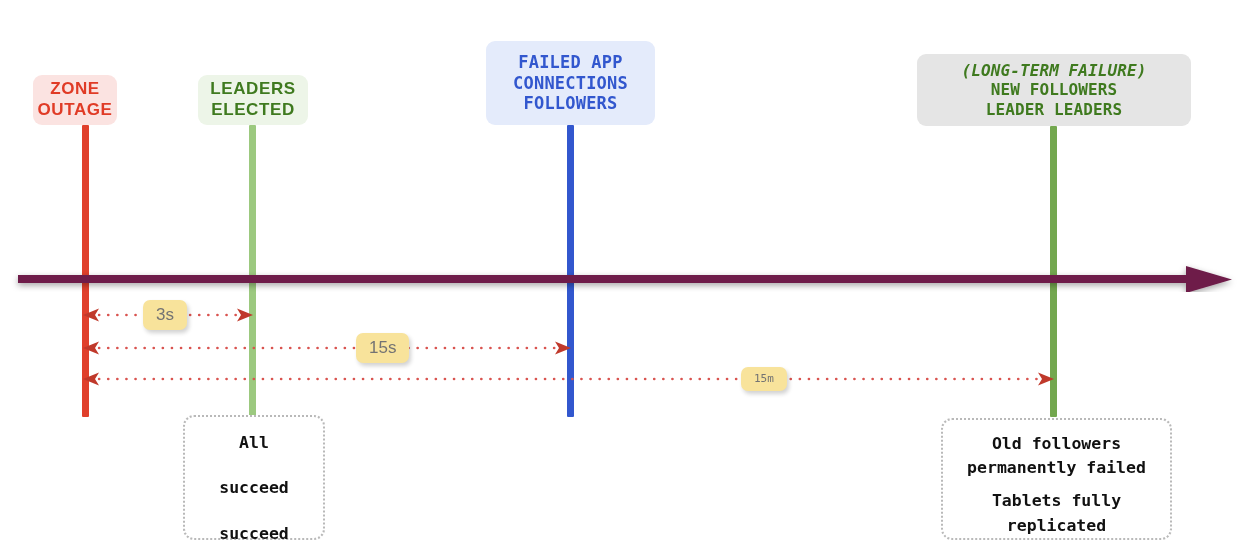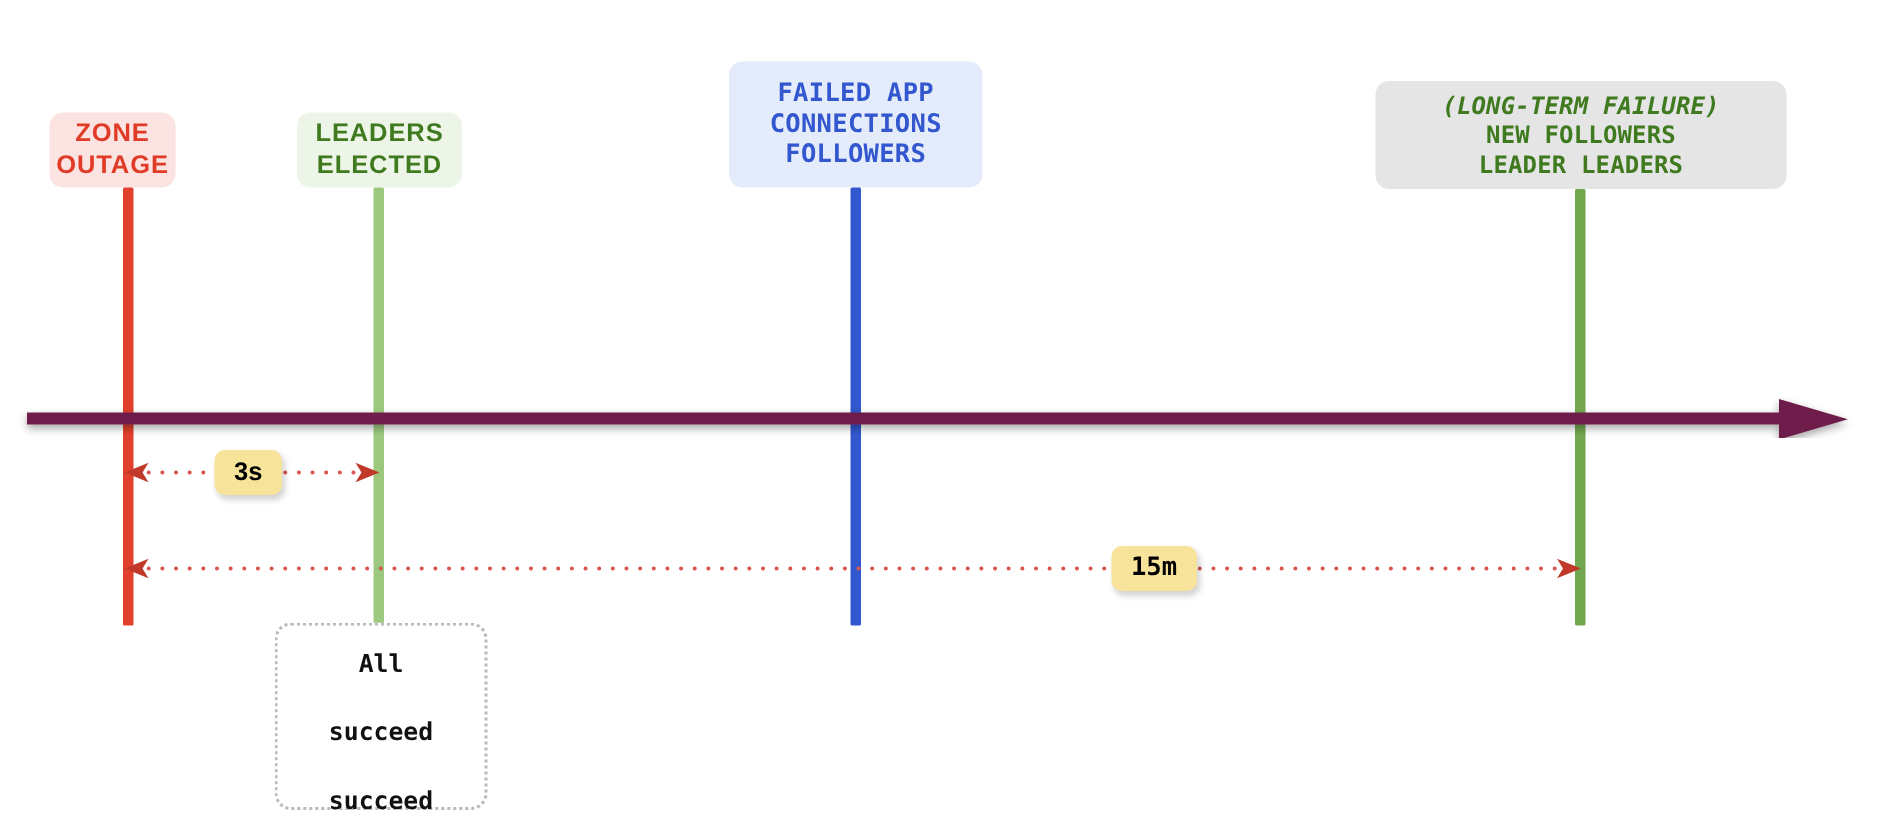--- a/index.html
+++ b/index.html
@@ -82,30 +82,30 @@
   .measure {
     position: absolute;
     height: 26px;
   }
   .measure svg { position: absolute; left: 0; top: 0; }
   .badge {
     position: absolute;
     top: 50%;
     transform: translateY(-50%);
     background: #f8e39b;
-    color: #000000;
-    font-weight: bold;
+    color: #737373;
+    font-weight: normal;
     border-radius: 7px;
     padding: 6px 13px 7px 13px;
     box-shadow: 2px 3px 4px rgba(0,0,0,0.18);
     line-height: 1;
     white-space: nowrap;
   }
   .badge-sans { font-family: "Liberation Sans", sans-serif; font-size: 17px; }
-  .badge-mono { font-family: "DejaVu Sans Mono", monospace; font-size: 17px; }
+  .badge-mono { font-family: "DejaVu Sans Mono", monospace; font-size: 11px; }
 
   
   .state-box {
     position: absolute;
     box-sizing: border-box;
     border: 2px dotted #b9b9b9;
     border-radius: 11px;
     background: #ffffff;
     font-family: "DejaVu Sans Mono", monospace;
     font-size: 16.5px;
@@ -172,32 +172,47 @@
 
   <div class="measure" style="left:80px; top:302px; width:180px; height:26px;">
     <svg width="180" height="26" viewBox="0 0 180 26">
       <line x1="10" y1="13" x2="166" y2="13" stroke="#d9534f" stroke-width="2.6" stroke-linecap="round" stroke-dasharray="0.1 9"></line>
       <polygon points="3,13 19,6.5 15,13 19,19.5" fill="#c0392b"></polygon>
       <polygon points="173,13 157,6.5 161,13 157,19.5" fill="#c0392b"></polygon>
     </svg>
     <div class="badge badge-sans" style="left:63px;">3s</div>
   </div>
 
+  <div class="measure" style="left:80px; top:335px; width:498px; height:26px;">
+    <svg width="498" height="26" viewBox="0 0 498 26">
+      <line x1="10" y1="13" x2="484" y2="13" stroke="#d9534f" stroke-width="2.6" stroke-linecap="round" stroke-dasharray="0.1 9"></line>
+      <polygon points="3,13 19,6.5 15,13 19,19.5" fill="#c0392b"></polygon>
+      <polygon points="491,13 475,6.5 479,13 475,19.5" fill="#c0392b"></polygon>
+    </svg>
+    <div class="badge badge-sans" style="left:276px;">15s</div>
+  </div>
 
   <div class="measure" style="left:80px; top:366px; width:980px; height:26px;">
     <svg width="980" height="26" viewBox="0 0 980 26">
       <line x1="10" y1="13" x2="966" y2="13" stroke="#d9534f" stroke-width="2.6" stroke-linecap="round" stroke-dasharray="0.1 9"></line>
       <polygon points="3,13 19,6.5 15,13 19,19.5" fill="#c0392b"></polygon>
       <polygon points="974,13 958,6.5 962,13 958,19.5" fill="#c0392b"></polygon>
     </svg>
     <div class="badge badge-mono" style="left:661px;">15m</div>
   </div>
 
 
   <div class="state-box" style="left:183px; top:415px; width:142px; height:125px; padding-top:14px;gap:21px;">
     <span class="state-para">All</span>
     <span class="state-para">succeed</span>
     <span class="state-para">succeed</span>
   </div>
 
 
+  <div class="state-box" style="left:941px; top:418px; width:231px; height:122px; padding-top:12px;">
+    <span class="state-para">Old followers</span>
+    <span class="state-para">permanently failed</span>
+    <span class="state-gap"></span>
+    <span class="state-para">Tablets fully</span>
+    <span class="state-para">replicated</span>
+  </div>
 
 </div>
 
 </body></html>

